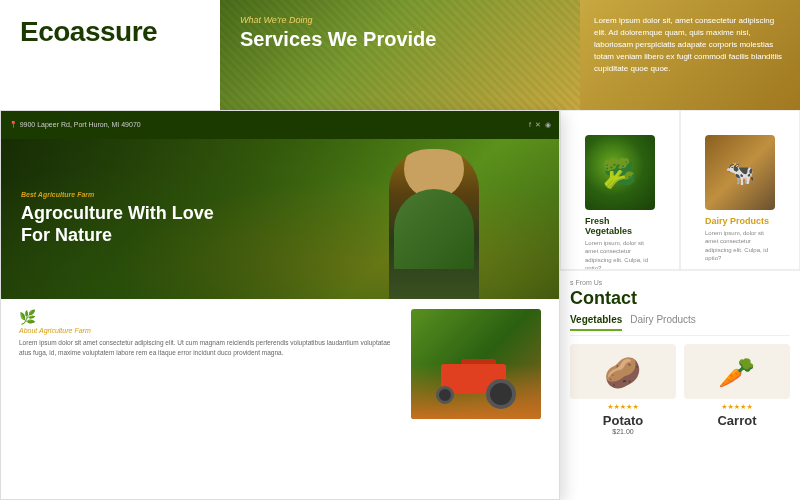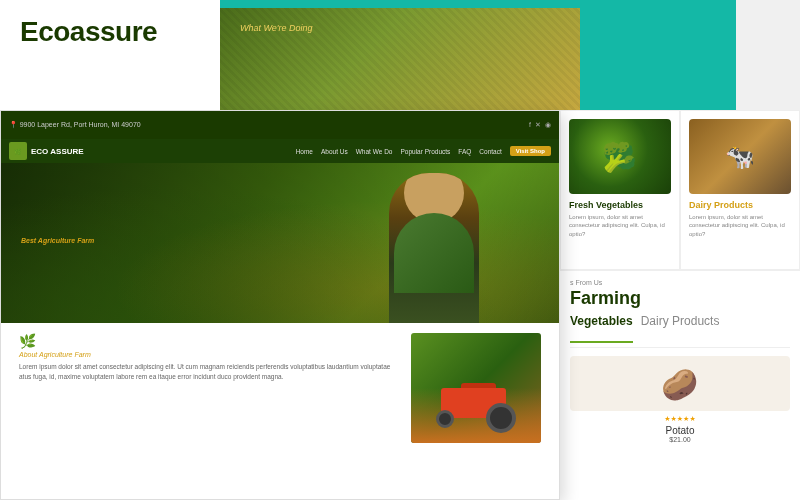--- a/index.html
+++ b/index.html
@@ -43,21 +43,21 @@
       font-size: 11px;
       font-weight: 600;
       color: #1a3a00;
       margin-top: 4px;
       letter-spacing: 0.3px;
     }
 
     
     .services-banner {
       position: absolute;
-      top: 8px;
+      top: 0;
       left: 220px;
       width: 360px;
       height: 110px;
       background: linear-gradient(135deg, #4a6c1a 0%, #7a9a30 40%, #c8a840 100%);
       padding: 15px 20px;
       z-index: 5;
       overflow: hidden;
     }
 
     .services-banner::before {
@@ -387,21 +387,21 @@
     }
 
     
     .product-cards-top {
       display: flex;
       height: 160px;
     }
 
     .product-card {
       flex: 1;
-      padding: 8px;
+      padding: 24px;
       border: 1px solid #eee;
       position: relative;
       overflow: hidden;
     }
 
     .product-card-img {
       width: 100%;
       height: 75px;
       border-radius: 4px;
       margin-bottom: 6px;
@@ -473,24 +473,24 @@
 
     .products-tabs {
       display: flex;
       gap: 8px;
       margin-bottom: 8px;
       border-bottom: 1px solid #eee;
       padding-bottom: 4px;
     }
 
     .products-tab {
-      font-size: 12px;
+      font-size: 10px;
       color: #888;
       cursor: pointer;
-      padding-bottom: 13px;
+      padding-bottom: 4px;
     }
 
     .products-tab.active {
       color: #1a3a00;
       font-weight: bold;
       border-bottom: 2px solid #6aaa20;
     }
 
     .products-grid {
       display: flex;
@@ -530,22 +530,22 @@
       transform: translate(-50%, -50%);
     }
 
     .mini-stars {
       color: #f0a000;
       font-size: 7px;
       margin-bottom: 2px;
     }
 
     .mini-product-name {
-      font-size: 10px;
-      font-weight: normal;
+      font-size: 13px;
+      font-weight: bold;
       color: #333;
     }
 
     
     .website-mockup-shadow {
       position: absolute;
       top: 115px;
       left: 5px;
       width: 550px;
       height: 380px;
@@ -558,60 +558,48 @@
 <body>
 
 <div class="page-wrapper">
 
   <div class="brand-area">
     <div class="brand-name">Ecoassure</div>
   </div>
 
   <div class="services-banner">
     <div class="services-what">What We're Doing</div>
+    <div class="services-title">Services We Provide</div>
   </div>
 
+  <div class="services-desc">
+    <p>Lorem ipsum dolor sit, amet consectetur adipiscing elit. Ad doloremque quam, quis maxime nisi, laboriosam perspiciatis adapate corporis molestias totam veniam libero ex fugit commodi facilis blanditiis cupiditate quoe quoe.</p>
+  </div>
 
   <div class="website-mockup-shadow"></div>
 
   <div class="website-mockup">
 
     <div class="mockup-nav">
       <div class="mockup-address">
         <span>📍</span>
         <span>9900 Lapeer Rd, Port Huron, MI 49070</span>
       </div>
       <div class="mockup-social">
         <span>f</span>
         <span>✕</span>
         <span>◉</span>
       </div>
     </div>
 
-    <div style="height:24px; background:#1c4005; display:flex; align-items:center; padding:0 8px; justify-content:space-between;">
-      <div class="mockup-logo-area">
-        <div class="mockup-logo-icon">
-          <span>🌿</span>
-        </div>
-        <span class="mockup-logo-text">ECO ASSURE</span>
-      </div>
-      <div class="mockup-menu">
-        <span class="mockup-menu-item">Home</span>
-        <span class="mockup-menu-item">About Us</span>
-        <span class="mockup-menu-item">What We Do</span>
-        <span class="mockup-menu-item">Popular Products</span>
-        <span class="mockup-menu-item">FAQ</span>
-        <span class="mockup-menu-item">Contact</span>
-        <span class="mockup-visit-btn">Visit Shop</span>
-      </div>
-    </div>
 
     <div class="mockup-hero">
       <div class="mockup-hero-text">
         <div class="hero-small-label">Best Agriculture Farm</div>
+        <div class="hero-title">Agroculture With Love For Nature</div>
       </div>
 
       <div class="mockup-hero-figure"></div>
     </div>
 
     <div class="mockup-about">
       <div class="about-left">
 
         <div style="font-size:14px; color:#6aaa20; margin-bottom:2px;">🌿</div>
         <div class="about-small">About Agriculture Farm</div>
@@ -643,30 +631,35 @@
       <div class="product-card">
         <div class="product-card-img dairy-img"></div>
         <div class="product-card-title dairy">Dairy Products</div>
         <div class="product-card-desc">Lorem ipsum, dolor sit amet consectetur adipiscing elit. Culpa, id optio?</div>
       </div>
 
     </div>
 
     <div class="products-section">
       <div class="products-label-small">s From Us</div>
-      <div class="products-title">Farming</div>
+      <div class="products-title">Contact</div>
       <div class="products-tabs">
         <div class="products-tab active">Vegetables</div>
         <div class="products-tab">Dairy Products</div>
       </div>
       <div class="products-grid">
         <div class="mini-product">
           <div class="mini-product-img potato-img"></div>
           <div class="mini-stars">★★★★★</div>
           <div class="mini-product-name">Potato</div>
           <div style="font-size:7px; color:#555;">$21.00</div>
         </div>
+        <div class="mini-product">
+          <div class="mini-product-img carrot-img"></div>
+          <div class="mini-stars">★★★★★</div>
+          <div class="mini-product-name">Carrot</div>
+        </div>
       </div>
     </div>
 
   </div>
 
 </div>
 
 </body></html>

